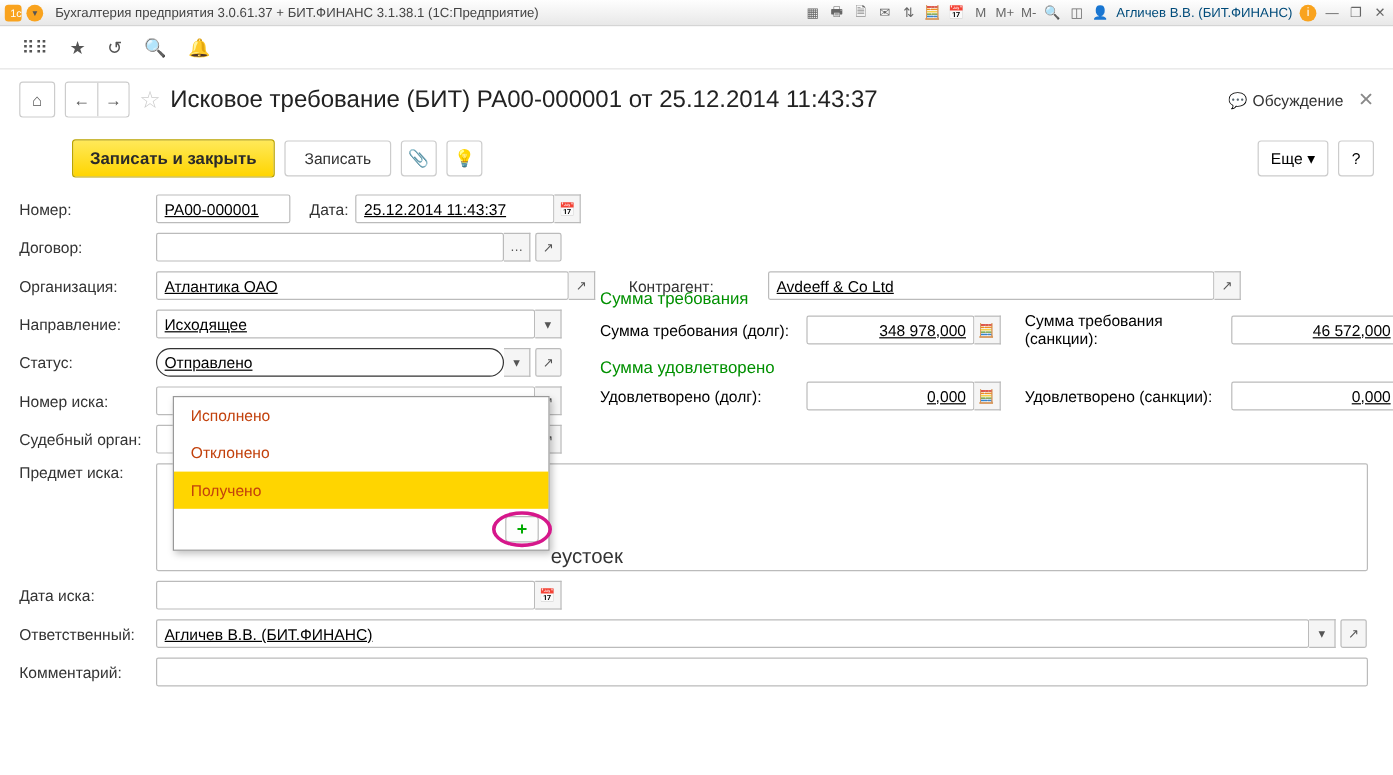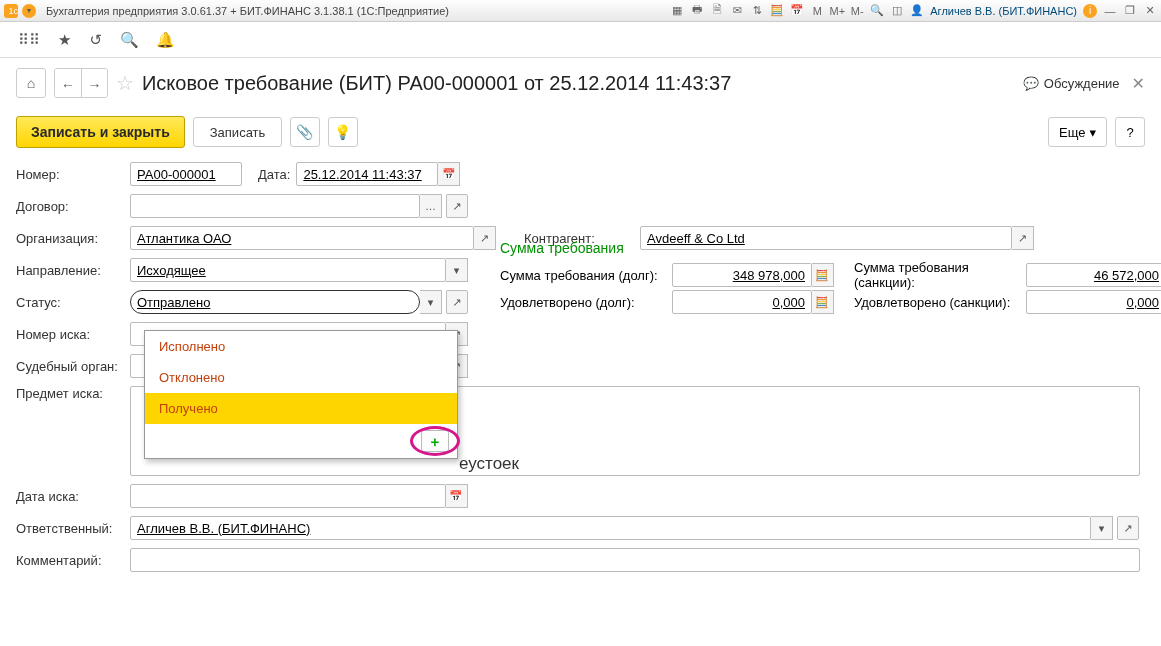--- a/index.html
+++ b/index.html
@@ -51,21 +51,21 @@
   .nav-pair .nbtn + .nbtn{ border-left:1px solid #ccc;}
   .star-big{font-size:20px;color:#ccc;}
   .page-title{ font-size:20px; font-weight:normal; color:#222; }
   .header-right{ margin-left:auto; display:flex; align-items:center; gap:12px;}
   .discuss{ color:#333; font-size:13px; cursor:pointer; display:flex;align-items:center;gap:4px;}
   .close-x{ font-size:16px; color:#888; cursor:pointer;}
   .actions-row { display:flex; align-items:center; gap:8px; margin-top:18px;}
   .btn-yellow {
     height:32px;padding:0 14px;border:1px solid #bba400;border-radius:3px;
     background:linear-gradient(#ffe95a,#ffd500);
-    font-weight:bold;color:#2a2a2a;cursor:pointer;font-size:14px;
+    font-weight:bold;color:#2a2a2a;cursor:pointer;font-size:14px;margin-left:44px;
   }
   .btn-white{
     height:30px;padding:0 16px;border:1px solid #ccc;border-radius:3px;background:#fff;
     cursor:pointer;font-size:13px;color:#333;
   }
   .btn-icon{
     width:30px;height:30px;border:1px solid #ccc;border-radius:3px;background:#fff;
     display:flex;align-items:center;justify-content:center;cursor:pointer;font-size:14px;color:#555;
   }
   .form-grid{ margin-top:14px; }
@@ -194,21 +194,21 @@
     </div>
   </div>
 
   <div class="form-grid left-col">
 
     <div class="row">
       <span class="lbl">Номер:</span>
       <input class="txt" style="width: 112px;" value="РА00-000001">
       <span class="lbl2" style="margin-left:10px">Дата:</span>
       <div class="field-wrap">
-        <input class="txt" style="width: 142px;" value="25.12.2014 11:43:37">
+        <input class="txt" style="width: 166px;" value="25.12.2014 11:43:37">
         <div class="cell-btn">📅</div>
       </div>
     </div>
 
     <div class="row">
       <span class="lbl">Договор:</span>
       <div class="field-wrap">
         <input class="txt" style="width: 290px;" value="">
         <div class="cell-btn">…</div>
         <div class="cell-btn solo">↗</div>
@@ -298,20 +298,21 @@
         <input class="txt num-input" style="width: 140px;" value="348 978,000">
         <div class="cell-btn">🧮</div>
       </div>
       <span>Сумма требования (санкции):</span>
       <div class="field-wrap">
         <input class="txt num-input" style="width: 140px;" value="46 572,000">
 
       </div>
     </div>
 
+    <div class="green-head" style="margin-top:8px">Сумма удовлетворено</div>
     <div class="rt-grid">
       <span>Удовлетворено (долг):</span>
       <div class="field-wrap">
         <input class="txt num-input" style="width: 140px;" value="0,000">
         <div class="cell-btn">🧮</div>
       </div>
       <span>Удовлетворено (санкции):</span>
       <div class="field-wrap">
         <input class="txt num-input" style="width: 140px;" value="0,000">
 

